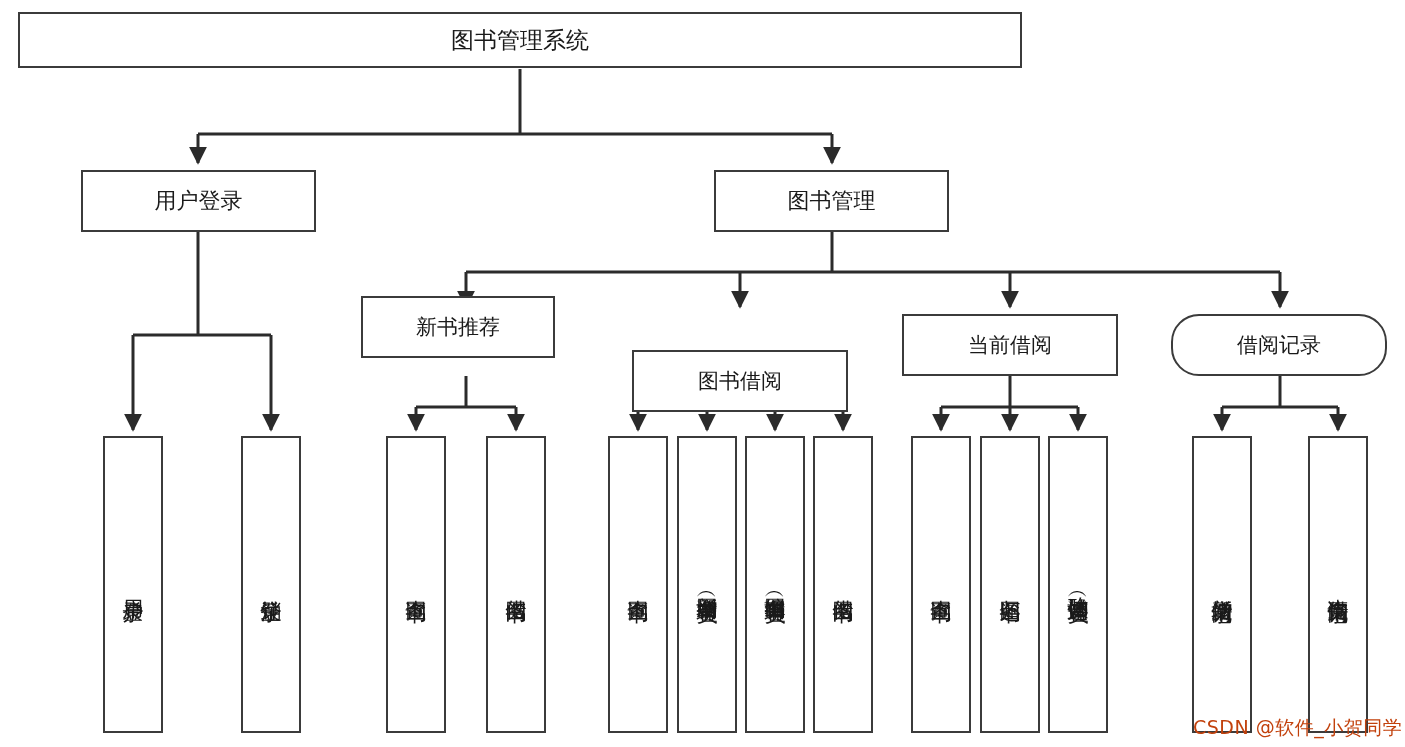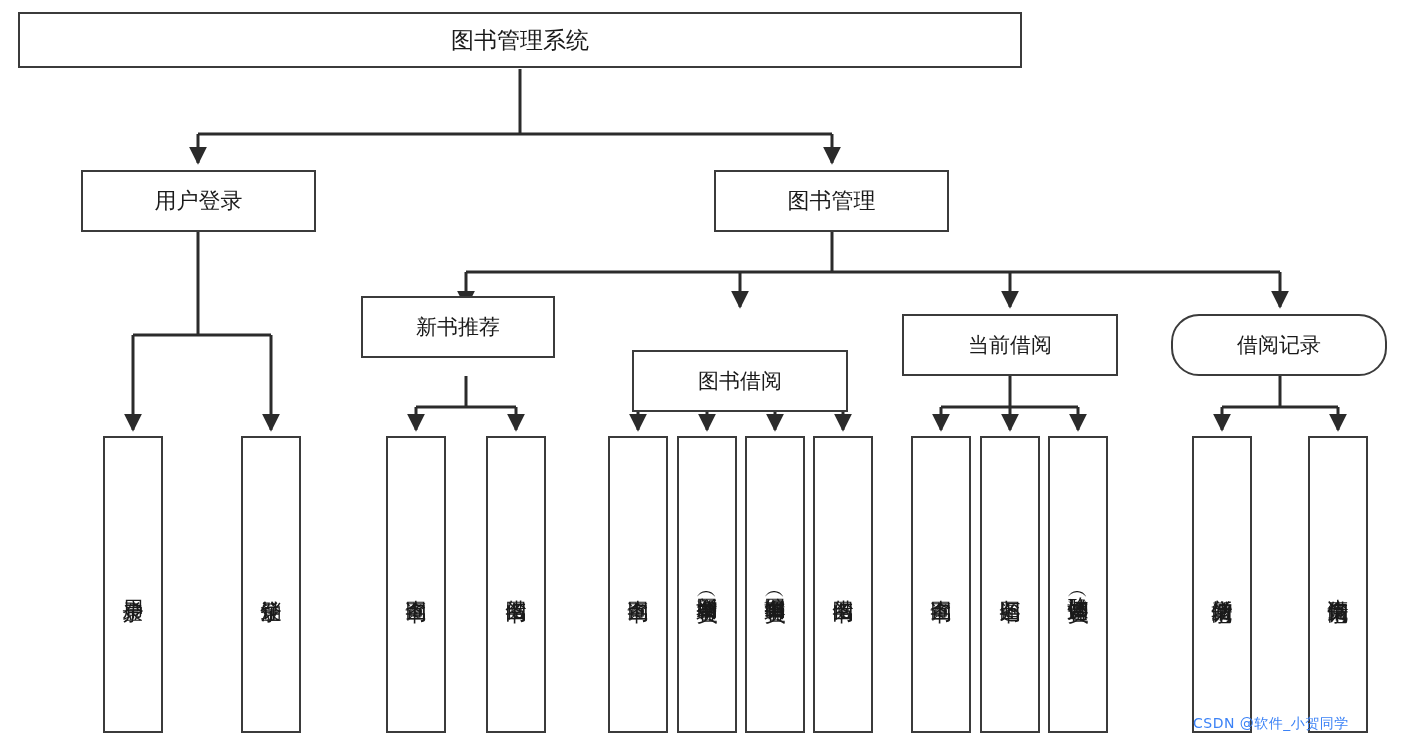--- a/index.html
+++ b/index.html
@@ -59,22 +59,22 @@
     align-items: center;
     justify-content: center;
   }
   .node .label {
     display: block;
   }
   .watermark {
     position: absolute;
     left: 1193px;
     top: 715px;
-    font-size: 14px;
-    color: #3b82f6;
+    font-size: 19px;
+    color: #c2410c;
     white-space: nowrap;
     letter-spacing: 0.5px;
     text-align: right;
   }
 </style>
 </head>
 <body>
 
 <div id="diagram">
 

